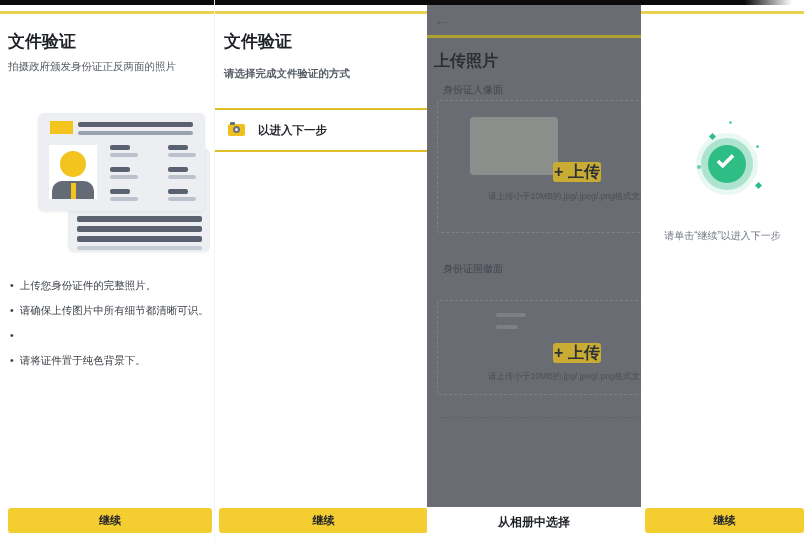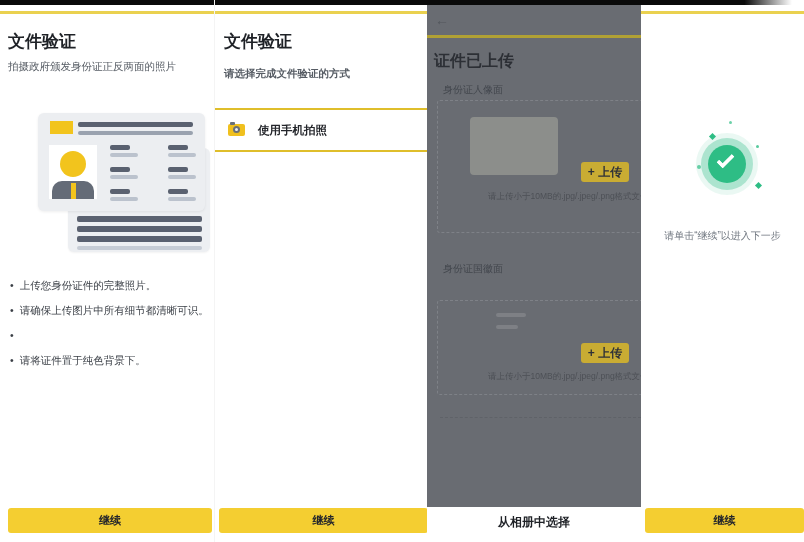--- a/index.html
+++ b/index.html
@@ -61,21 +61,21 @@
   .backarrow{left:8px;top:7px;font-size:14px;color:#53575D;cursor:pointer;}
   .yline3{left:0;top:30px;width:214px;height:3px;background:#B1A134;}
   .utitle{left:7px;top:46px;font-size:16px;font-weight:bold;color:#2C2F35;}
   .ulabel{left:16px;font-size:10px;color:#42464D;}
   .dbox{left:10px;width:208px;border:1px dashed #7E8187;border-radius:3px;position:absolute;overflow:hidden;}
   .box1{top:95px;height:133px;}
   .box2{top:295px;height:95px;}
   .ghost1{position:absolute;left:32px;top:16px;width:88px;height:58px;background:rgba(235,230,205,.28);border-radius:4px;}
   .gline{position:absolute;width:30px;height:4px;background:rgba(255,255,255,.14);border-radius:2px;}
   .ubtn{position:absolute;left:115px;width:48px;height:20px;background:#C9AC33;border-radius:3px;
-        display:flex;align-items:center;justify-content:center;font-size:12px;font-weight:bold;color:#2E3138;cursor:pointer;margin-left:28px;}
+        display:flex;align-items:center;justify-content:center;font-size:16px;font-weight:bold;color:#2E3138;cursor:pointer;}
   .uhint{position:absolute;left:50px;font-size:8.5px;color:#4D5056;white-space:nowrap;}
   .dashsep{left:13px;top:412px;width:201px;border-top:1px dashed #5D6066;opacity:.8;}
   .albumbar{left:427px;top:507px;width:214px;height:35px;background:#fff;display:flex;justify-content:center;position:absolute;cursor:pointer;}
   .albumtxt{margin-top:7px;font-size:12px;font-weight:bold;color:#1E2126;}
 
   
   .badge{left:67px;top:145px;width:38px;height:38px;border-radius:50%;background:#2EBD85;
          box-shadow:0 0 0 7px rgba(46,189,133,.33),0 0 0 12px rgba(46,189,133,.10);}
   .check{position:absolute;left:9px;top:10px;width:17px;height:9px;border-left:4px solid #fff;border-bottom:4px solid #fff;
          transform:rotate(-45deg);border-radius:1px;}
@@ -150,30 +150,30 @@
   </div>
 
   <div class="abs panel p2">
     <div class="abs ptitle" style="left:9px;top:30px;">文件验证</div>
     <div class="abs psub" style="left:9px;top:67px;font-weight:bold;">请选择完成文件验证的方式</div>
 
     <div class="abs optrow row1">
       <span class="cam">
           <span class="camnotch"></span>
         </span>
-      <span class="optlabel">使用手机拍照</span>
+      <span class="optlabel">以进入下一步</span>
     </div>
 
     <div class="abs ybtn" style="left:4px;top:508px;width:209px;">继续</div>
   </div>
 
   <div class="p3">
     <div class="abs backarrow">←</div>
     <div class="abs yline3"></div>
-    <div class="abs utitle">证件已上传</div>
+    <div class="abs utitle">上传照片</div>
 
     <div class="abs ulabel" style="top:78px;">身份证人像面</div>
     <div class="dbox box1">
       <div class="ghost1"></div>
       <div class="ubtn" style="top:61px;">+ 上传</div>
       <div class="uhint" style="top:90px;">请上传小于10MB的.jpg/.jpeg/.png格式文件</div>
     </div>
 
     <div class="abs ulabel" style="top:257px;">身份证国徽面</div>
     <div class="dbox box2">

